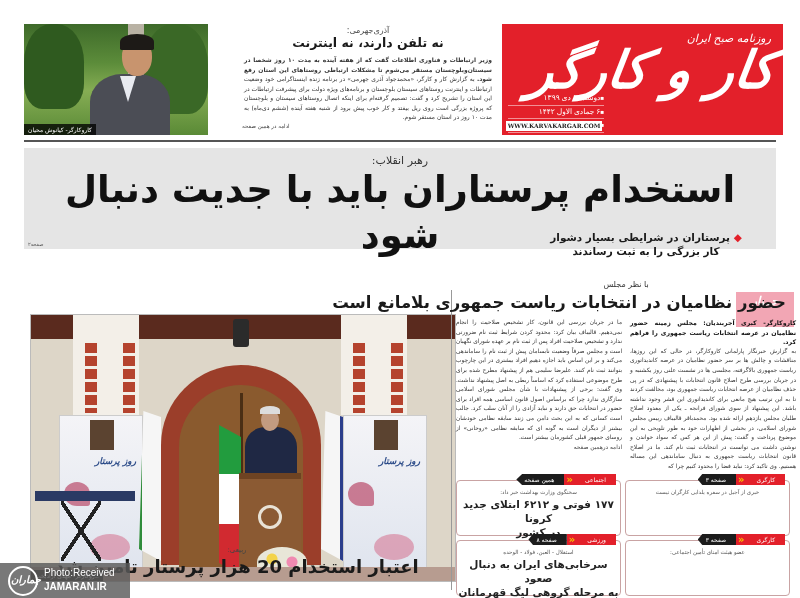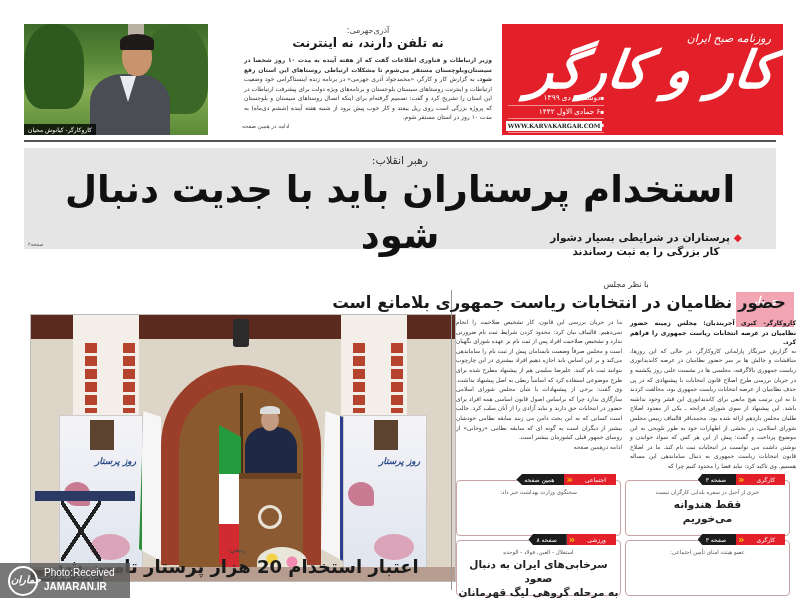--- a/index.html
+++ b/index.html
@@ -234,33 +234,33 @@
   </div>
 </div>
 
 <div class="teaser" style="left:625px; top:480px;">
   <div class="teaser-tag">
     <span class="tag-section">کارگری</span>
     <span class="tag-chev">«</span>
     <span class="tag-page">صفحه ۳</span>
   </div>
   <div class="teaser-kicker">خبری از آجیل در سفره یلدایی کارگران نیست</div>
+</div>
+
+<div class="teaser" style="left:456px; top:480px;">
+  <div class="teaser-tag">
+    <span class="tag-section">اجتماعی</span>
+    <span class="tag-chev">«</span>
+    <span class="tag-page">همین صفحه</span>
+  </div>
+  <div class="teaser-kicker">سخنگوی وزارت بهداشت خبر داد:</div>
   <div class="teaser-title">
-    <span>فقط هندوانه</span><br>
-    <span>می‌خوریم</span>
-  </div>
-</div>
-
-<div class="teaser" style="left:456px; top:480px;">
-  <div class="teaser-tag">
-    <span class="tag-section">اجتماعی</span>
-    <span class="tag-chev">«</span>
-    <span class="tag-page">همین صفحه</span>
-  </div>
-  <div class="teaser-kicker">سخنگوی وزارت بهداشت خبر داد:</div>
+    <span>۱۷۷ فوتی و ۶۲۱۲ ابتلای جدید کرونا</span><br>
+    <span>در کشور</span>
+  </div>
 </div>
 
 <div class="teaser" style="left:625px; top:540px;">
   <div class="teaser-tag">
     <span class="tag-section">کارگری</span>
     <span class="tag-chev">«</span>
     <span class="tag-page">صفحه ۳</span>
   </div>
   <div class="teaser-kicker">عضو هیئت امنای تأمین اجتماعی:</div>
 </div>

